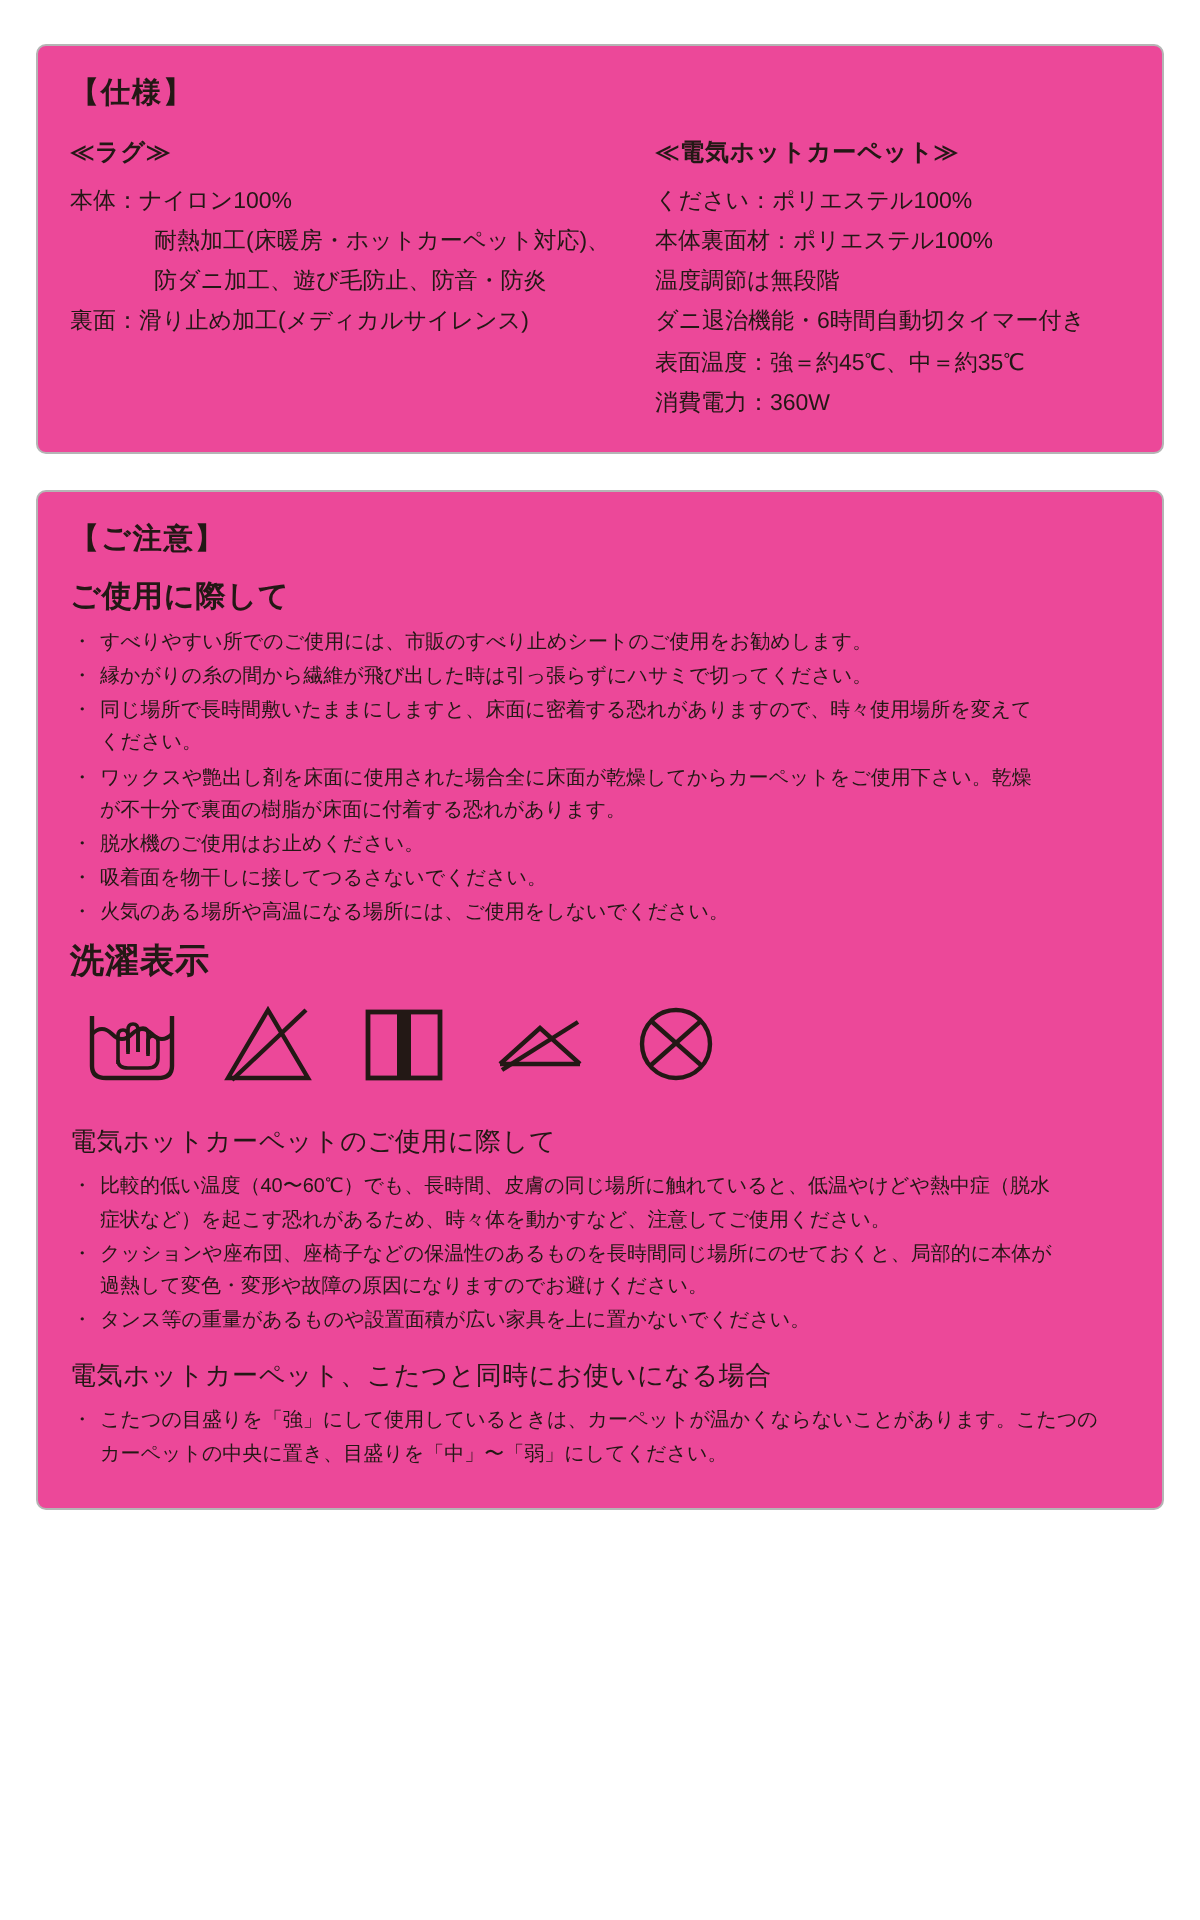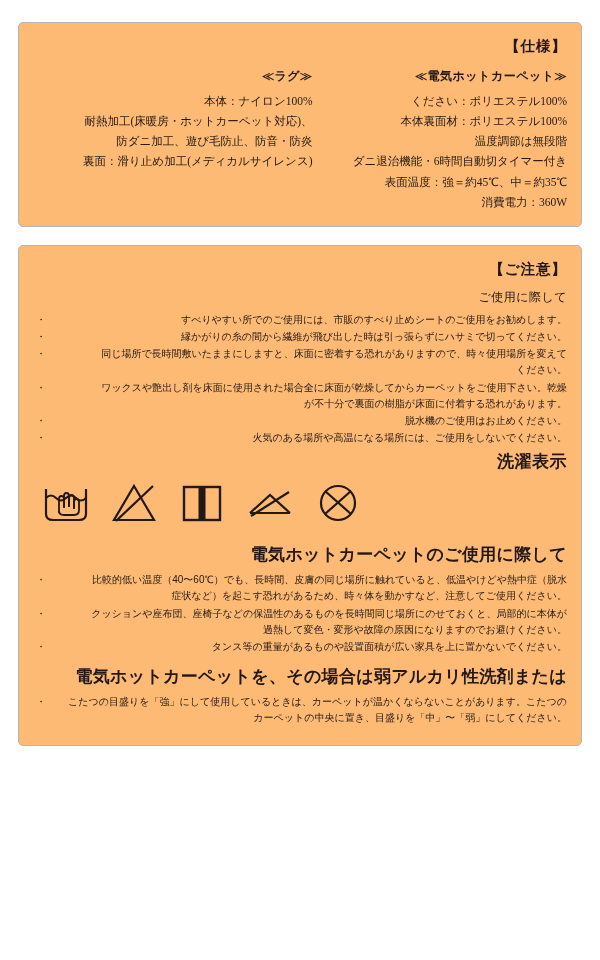--- a/index.html
+++ b/index.html
@@ -21,62 +21,60 @@
     box-sizing: border-box;
     padding: 0 18px;
   }
 
   
   .panel {
     border: 1px solid #b5b5b5;
     border-radius: 5px;
     box-sizing: border-box;
     padding: 12px 14px 14px 14px;
-    background: #fdba74;
-    text-align: right;
+    background: #ec4899;
   }
   .panel + .panel {
     margin-top: 14px;
   }
 
   .sec-title {
     font-size: 14.5px;
     font-weight: bold;
     letter-spacing: 1px;
     color: #231815;
     margin: 2px 0 10px 2px;
   }
 
   
   .spec-wrap {
     display: flex;
     gap: 15px;
     padding-left: 2px;
-    font-family: Liberation Serif, serif;
   }
   .spec-col {
     font-size: 11.5px;
     line-height: 1.75;
     color: #231815;
   }
   .spec-col.left { width: 292px; }
   .spec-col.right { width: 252px; }
   .spec-head {
     font-weight: bold;
     font-size: 12px;
     margin-bottom: 4px;
     letter-spacing: .5px;
   }
   .spec-line { white-space: pre; }
   .indent-1 { padding-left: 42px; }
 
   
   .sub-head {
-    font-size: 12px;
-    font-weight: normal;
+    font-size: 15px;
+    font-weight: bold;
     margin: 2px 0 6px 2px;
     letter-spacing: .5px;
   }
   ul.bullets {
     list-style: none;
     margin: 0 0 4px 0;
     padding: 0 0 0 4px;
   }
   ul.bullets li {
     position: relative;
@@ -100,22 +98,22 @@
   }
   .wash-icons {
     display: flex;
     align-items: flex-start;
     gap: 22px;
     padding: 4px 0 10px 10px;
   }
   .wash-icons svg { display: block; }
 
   .blk-head {
-    font-size: 17px;
-    font-weight: bold;
+    font-size: 13px;
+    font-weight: normal;
     margin: 10px 0 6px 2px;
     letter-spacing: .3px;
   }
 </style>
 </head>
 <body>
 
 <div class="page">
 
   <section class="panel" style="margin-top:22px;">
@@ -145,20 +143,21 @@
 
     <div class="sub-head">ご使用に際して</div>
     <ul class="bullets">
       <li style="white-space:pre-line;">すべりやすい所でのご使用には、市販のすべり止めシートのご使用をお勧めします。</li>
       <li style="white-space:pre-line;">縁かがりの糸の間から繊維が飛び出した時は引っ張らずにハサミで切ってください。</li>
       <li style="white-space:pre-line;">同じ場所で長時間敷いたままにしますと、床面に密着する恐れがありますので、時々使用場所を変えて
 ください。</li>
       <li style="white-space:pre-line;">ワックスや艶出し剤を床面に使用された場合全に床面が乾燥してからカーペットをご使用下さい。乾燥
 が不十分で裏面の樹脂が床面に付着する恐れがあります。</li>
       <li style="white-space:pre-line;">脱水機のご使用はお止めください。</li>
+      <li style="white-space:pre-line;">吸着面を物干しに接してつるさないでください。</li>
       <li style="white-space:pre-line;">火気のある場所や高温になる場所には、ご使用をしないでください。</li>
     </ul>
 
     <div class="wash-head">洗濯表示</div>
     <div class="wash-icons">
 
       <span>
         <svg width="46" height="40" viewBox="0 0 46 40">
           <path d="M3 6 L3 31 Q3 37 10 37 L36 37 Q43 37 43 31 L43 6" fill="none" stroke="#231815" stroke-width="2.2"></path>
           <path d="M3 15 q5 -5 10 0 t10 0 t10 0 t10 0" fill="none" stroke="#231815" stroke-width="2"></path>
@@ -204,20 +203,20 @@
 
     <div class="blk-head">電気ホットカーペットのご使用に際して</div>
     <ul class="bullets">
       <li style="white-space:pre-line;">比較的低い温度（40〜60℃）でも、長時間、皮膚の同じ場所に触れていると、低温やけどや熱中症（脱水
 症状など）を起こす恐れがあるため、時々体を動かすなど、注意してご使用ください。</li>
       <li style="white-space:pre-line;">クッションや座布団、座椅子などの保温性のあるものを長時間同じ場所にのせておくと、局部的に本体が
 過熱して変色・変形や故障の原因になりますのでお避けください。</li>
       <li style="white-space:pre-line;">タンス等の重量があるものや設置面積が広い家具を上に置かないでください。</li>
     </ul>
 
-    <div class="blk-head">電気ホットカーペットを、その場合は弱アルカリ性洗剤または</div>
+    <div class="blk-head">電気ホットカーペット、こたつと同時にお使いになる場合</div>
     <ul class="bullets">
       <li style="white-space:pre-line;">こたつの目盛りを「強」にして使用しているときは、カーペットが温かくならないことがあります。こたつの
 カーペットの中央に置き、目盛りを「中」〜「弱」にしてください。</li>
     </ul>
   </section>
 
 </div>
 
 </body></html>

